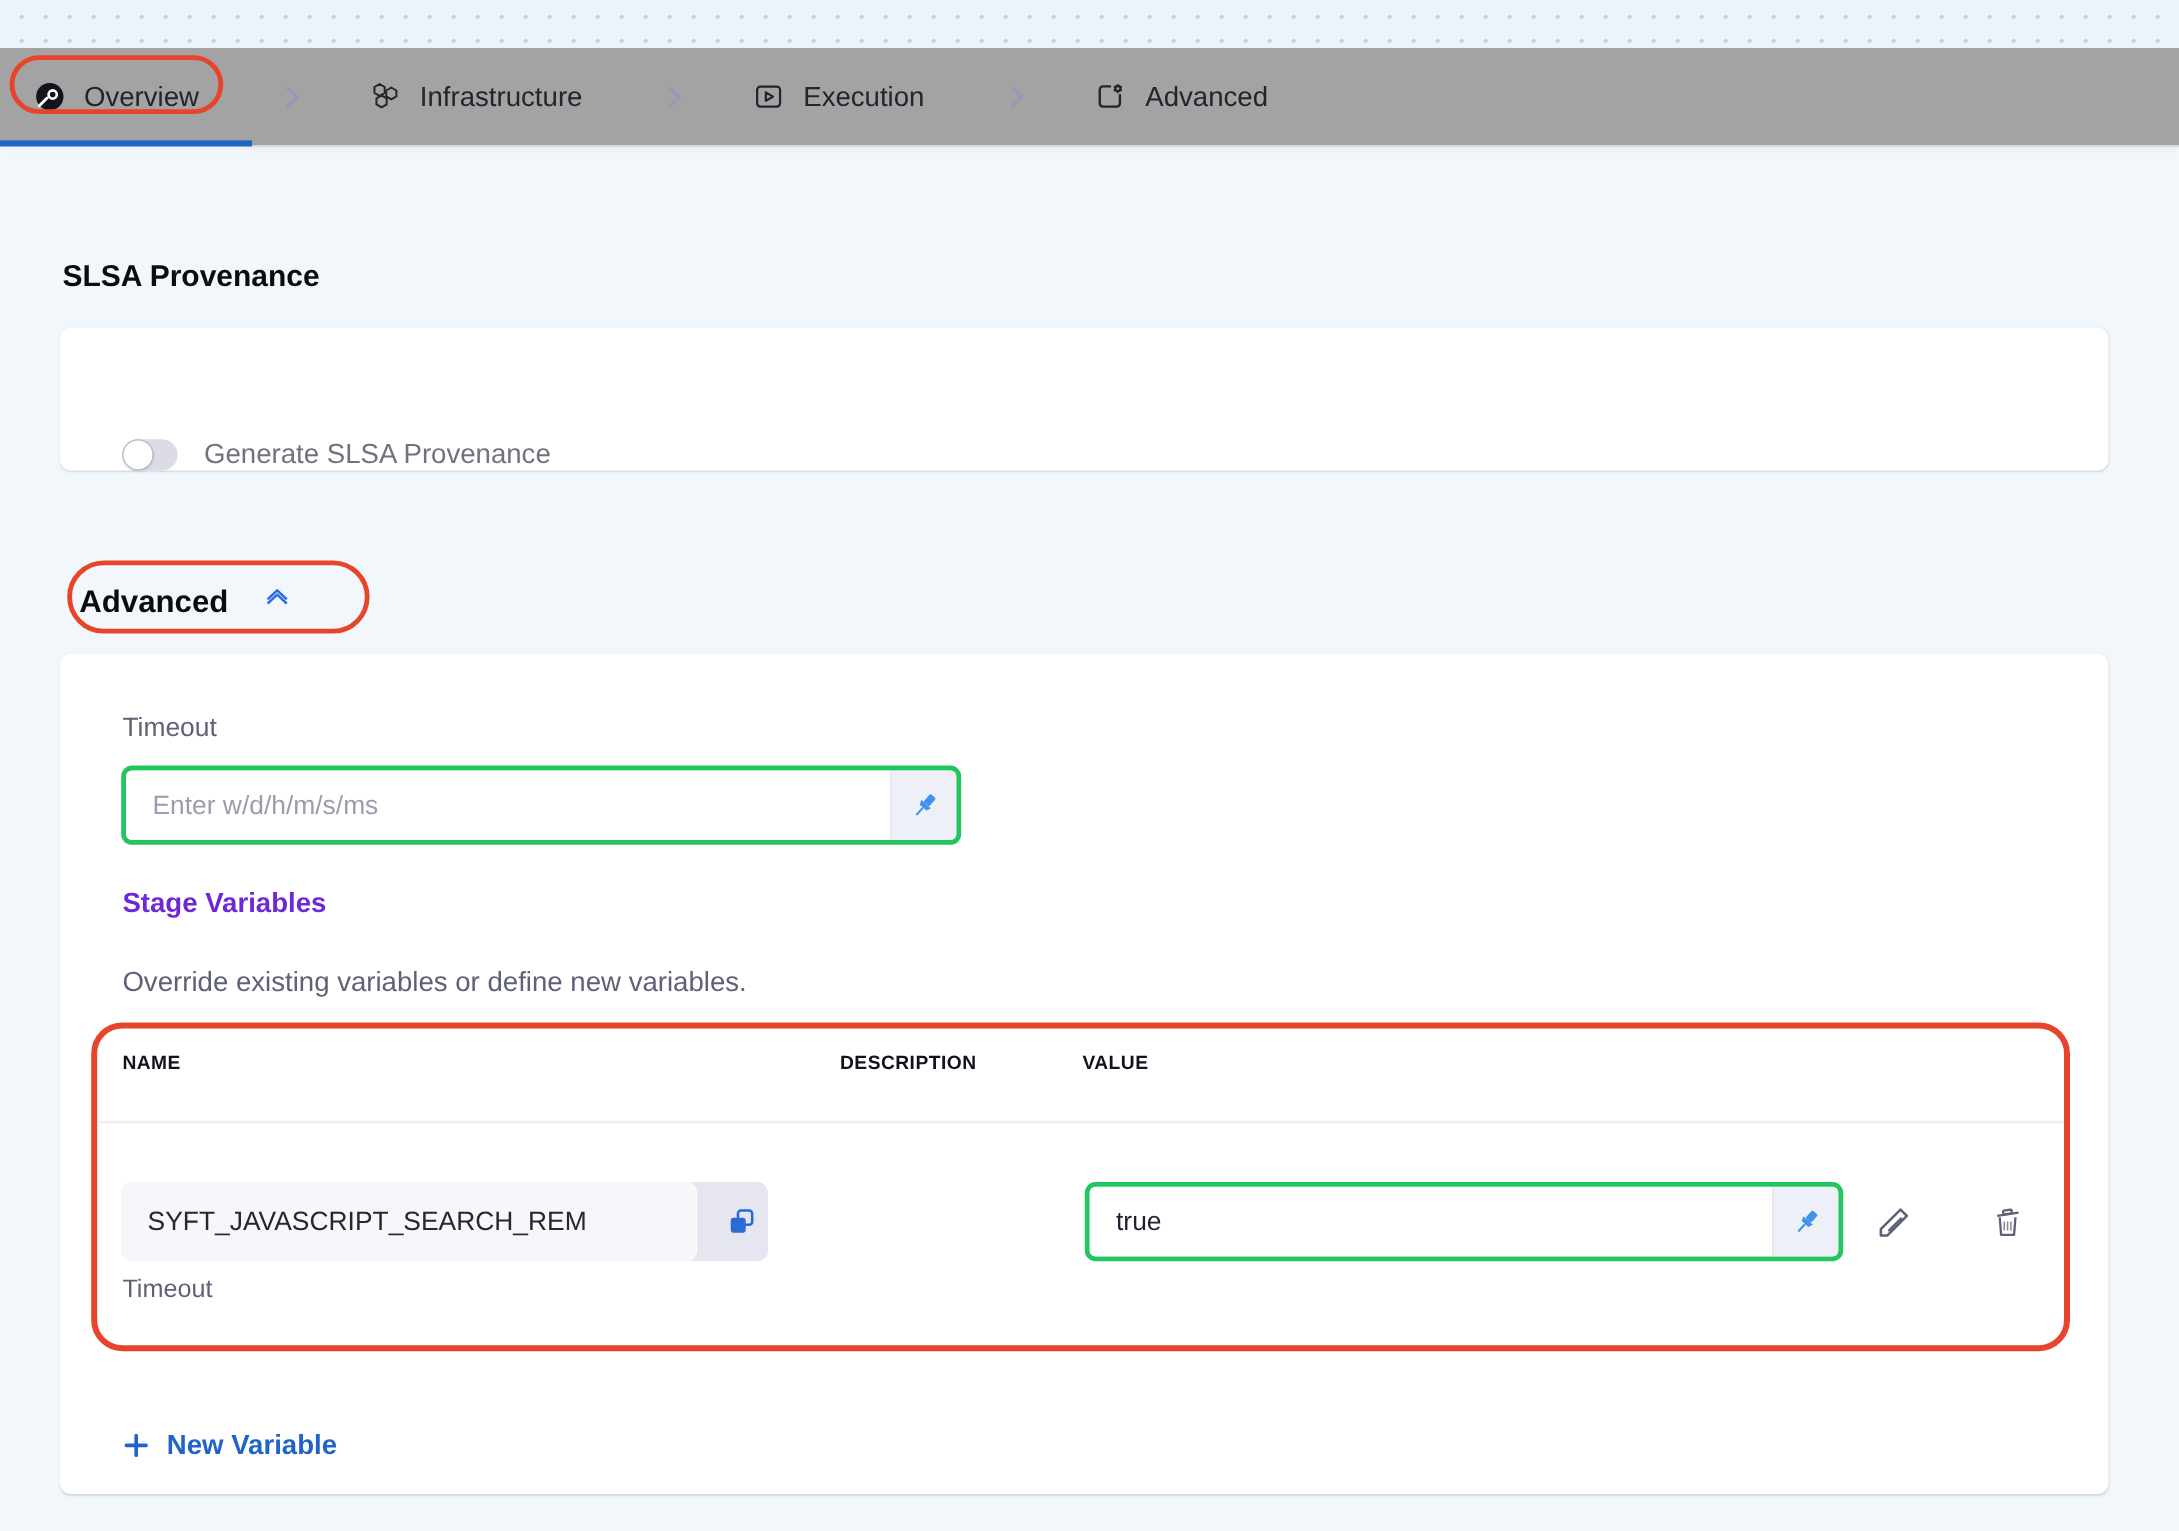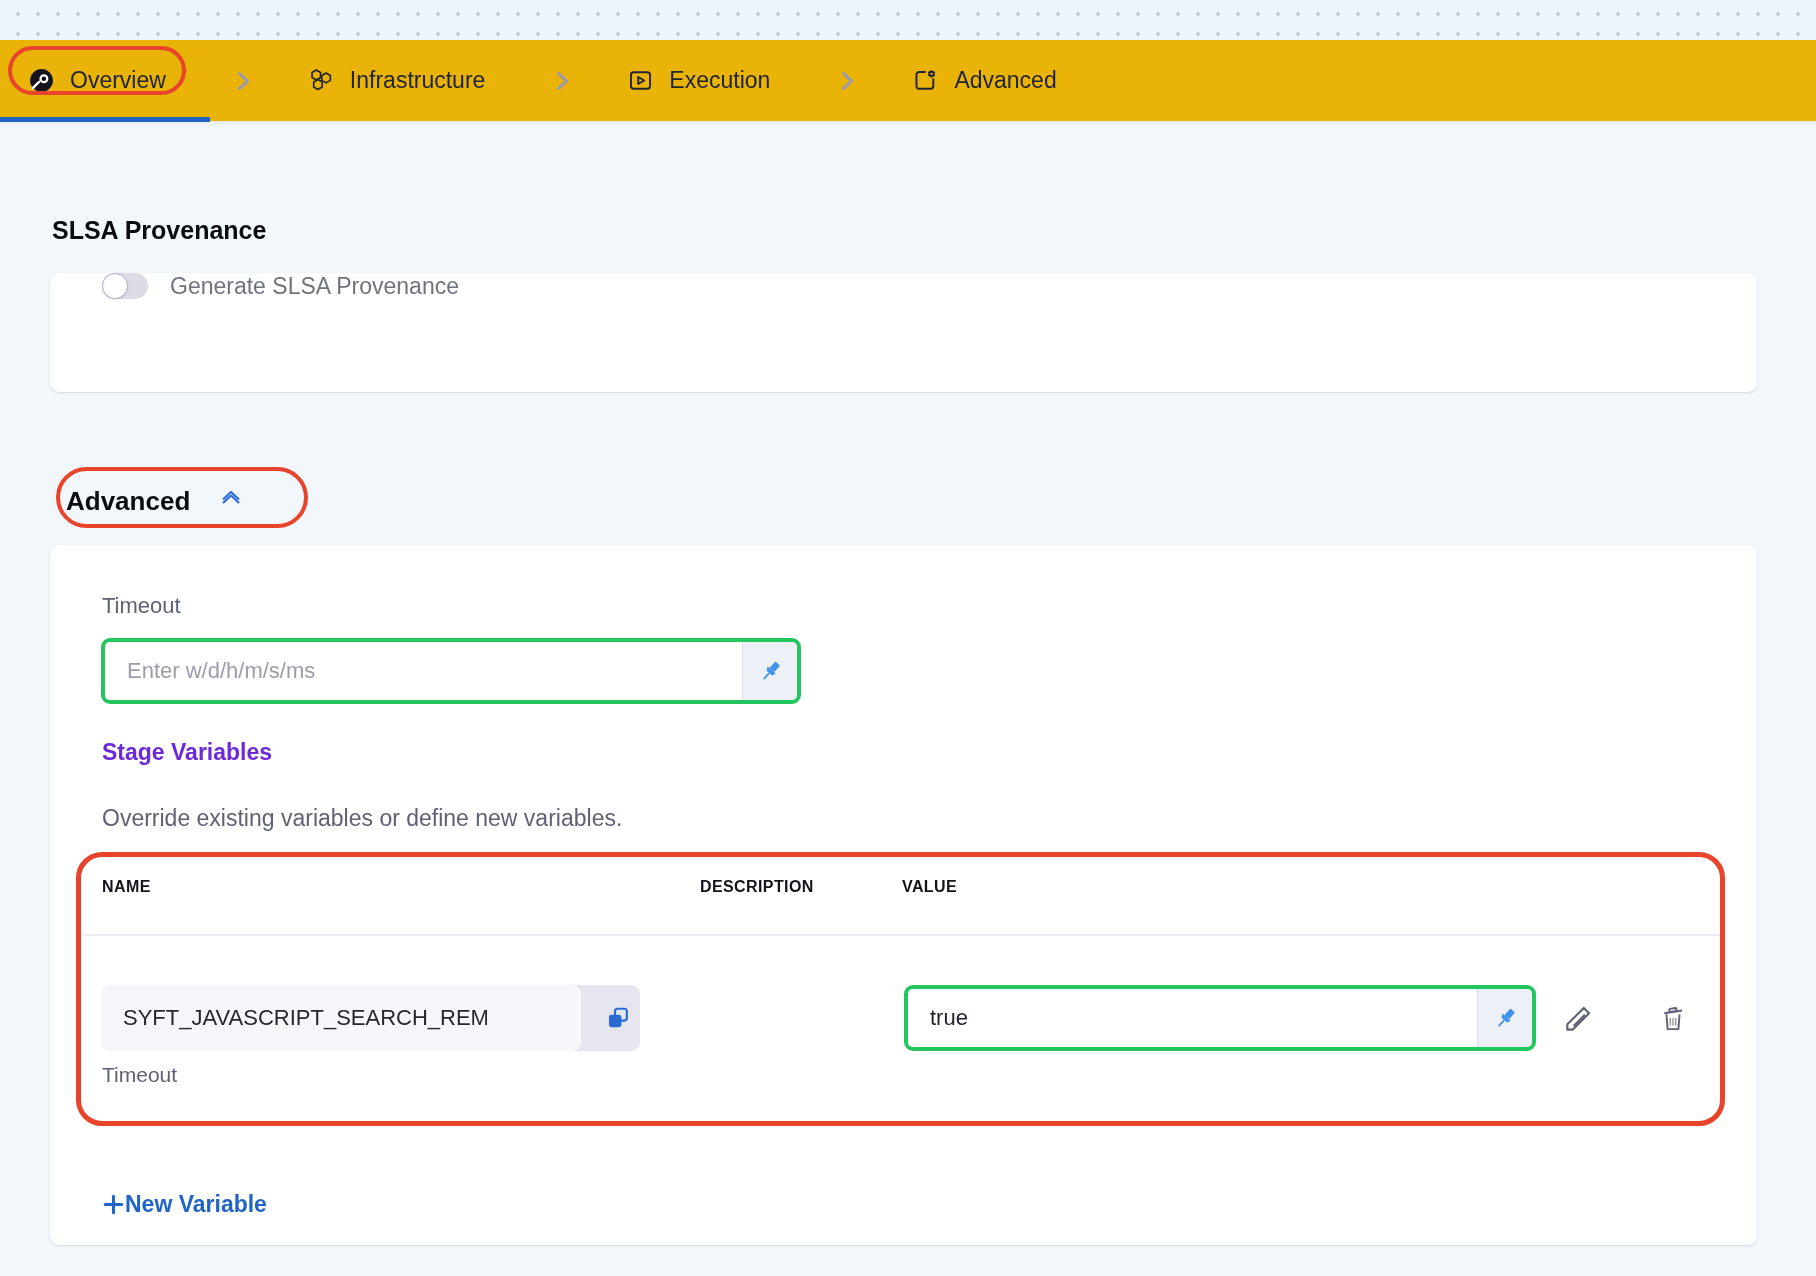--- a/index.html
+++ b/index.html
@@ -9,21 +9,21 @@
     background:#f2f7fb;font-family:"Liberation Sans",sans-serif;color:#22242e;
   }
   
   .dots-strip{
     position:absolute;left:0;top:0;width:100%;height:40px;background-color:#edf4f9;
     background-image:radial-gradient(circle,#c7cdd8 1.6px,transparent 1.8px);
     background-size:20px 20px;background-position:8px 4px;
   }
   
   .tabbar{
-    position:absolute;left:0;top:40px;width:100%;height:82px;background:#eab308;
+    position:absolute;left:0;top:40px;width:100%;height:82px;background:#a3a3a3;
     border-bottom:1px solid #e4e9f0;box-shadow:0 2px 4px rgba(20,40,60,.05);
     display:flex;align-items:center;padding-left:28px;
   }
   .tab{display:flex;align-items:center;gap:15px;font-size:23px;color:#22242e;cursor:pointer;}
   .tab svg{display:block;}
   .tab-sep{margin:0 52px 0 64px;display:flex;align-items:center;}
   .active-underline{position:absolute;left:0;top:117px;width:210px;height:5px;background:#2064c5;z-index:3;}
   
   .annotation{position:absolute;border:4px solid #e8442b;pointer-events:none;z-index:5;}
   .oval-overview{left:8px;top:46px;width:178px;height:49px;border-radius:27px;}
@@ -31,21 +31,21 @@
   .box-table{left:76px;top:852px;width:1649px;height:274px;border-radius:26px;border-width:5px;}
   
   .h-slsa{position:absolute;left:52px;top:216px;font-size:25px;font-weight:bold;color:#0b0c12;}
   .h-advanced{position:absolute;left:66px;top:485px;font-size:26px;font-weight:bold;color:#0b0c12;display:flex;align-items:center;gap:26px;}
   
   .card{position:absolute;left:50px;width:1707px;background:#fff;border-radius:9px;
         box-shadow:0 1px 3px rgba(40,41,61,.08),0 1px 1px rgba(96,97,112,.10);}
   .card-slsa{top:273px;height:119px;}
   .card-advanced{top:545px;height:700px;}
   
-  .toggle-row{position:absolute;left:52px;top:0;height:119px;display:flex;align-items:flex-start;gap:22px;}
+  .toggle-row{position:absolute;left:52px;top:0;height:119px;display:flex;align-items:flex-end;gap:22px;}
   .toggle{position:relative;width:46px;height:26px;border-radius:13px;background:#dcdce7;cursor:pointer;flex:none;}
   .toggle .knob{position:absolute;left:0px;top:0px;width:26px;height:26px;border-radius:50%;
         background:#fff;border:1.5px solid #b4b5c7;box-shadow:0 1px 2px rgba(0,0,0,.12);}
   .toggle-label{font-size:23px;color:#70727f;}
   
   .field-label{position:absolute;left:52px;top:48px;font-size:22px;color:#5f6176;}
   .input-group{position:absolute;display:flex;align-items:stretch;background:#fff;
         border:4px solid #22c55e;border-radius:9px;overflow:hidden;height:66px;}
   .input-group input{flex:1;border:none;outline:none;padding:0 22px;font-size:22px;
         font-family:"Liberation Sans",sans-serif;color:#1f2130;background:#fff;min-width:0;}
@@ -64,21 +64,21 @@
   .name-pill{width:479px;background:#f6f6fb;border-radius:9px;box-shadow:1px 0 0 rgba(255,255,255,.9);
         display:flex;align-items:center;padding:0 0 0 22px;overflow:hidden;}
   .name-text{font-size:22px;color:#26272f;white-space:nowrap;overflow:hidden;}
   .copy-btn{flex:1;display:flex;align-items:center;justify-content:center;cursor:pointer;}
   .var-type{position:absolute;left:52px;top:518px;font-size:21px;color:#5f6176;}
   .value-group{left:854px;top:440px;width:632px;}
   .icon-btn{position:absolute;top:452px;width:42px;height:42px;display:flex;align-items:center;
         justify-content:center;cursor:pointer;}
   .btn-edit{left:1508px;} .btn-delete{left:1602px;}
   
-  .new-var{position:absolute;left:46px;top:640px;display:flex;align-items:center;
+  .new-var{position:absolute;left:46px;top:640px;display:flex;align-items:center;gap:14px;
         color:#2164c7;font-size:23px;font-weight:bold;cursor:pointer;padding:6px;justify-content:space-between;}
 </style>
 </head>
 <body>
 
 <div id="canvas">
 
   <div class="dots-strip"></div>
 
   <div class="tabbar">

